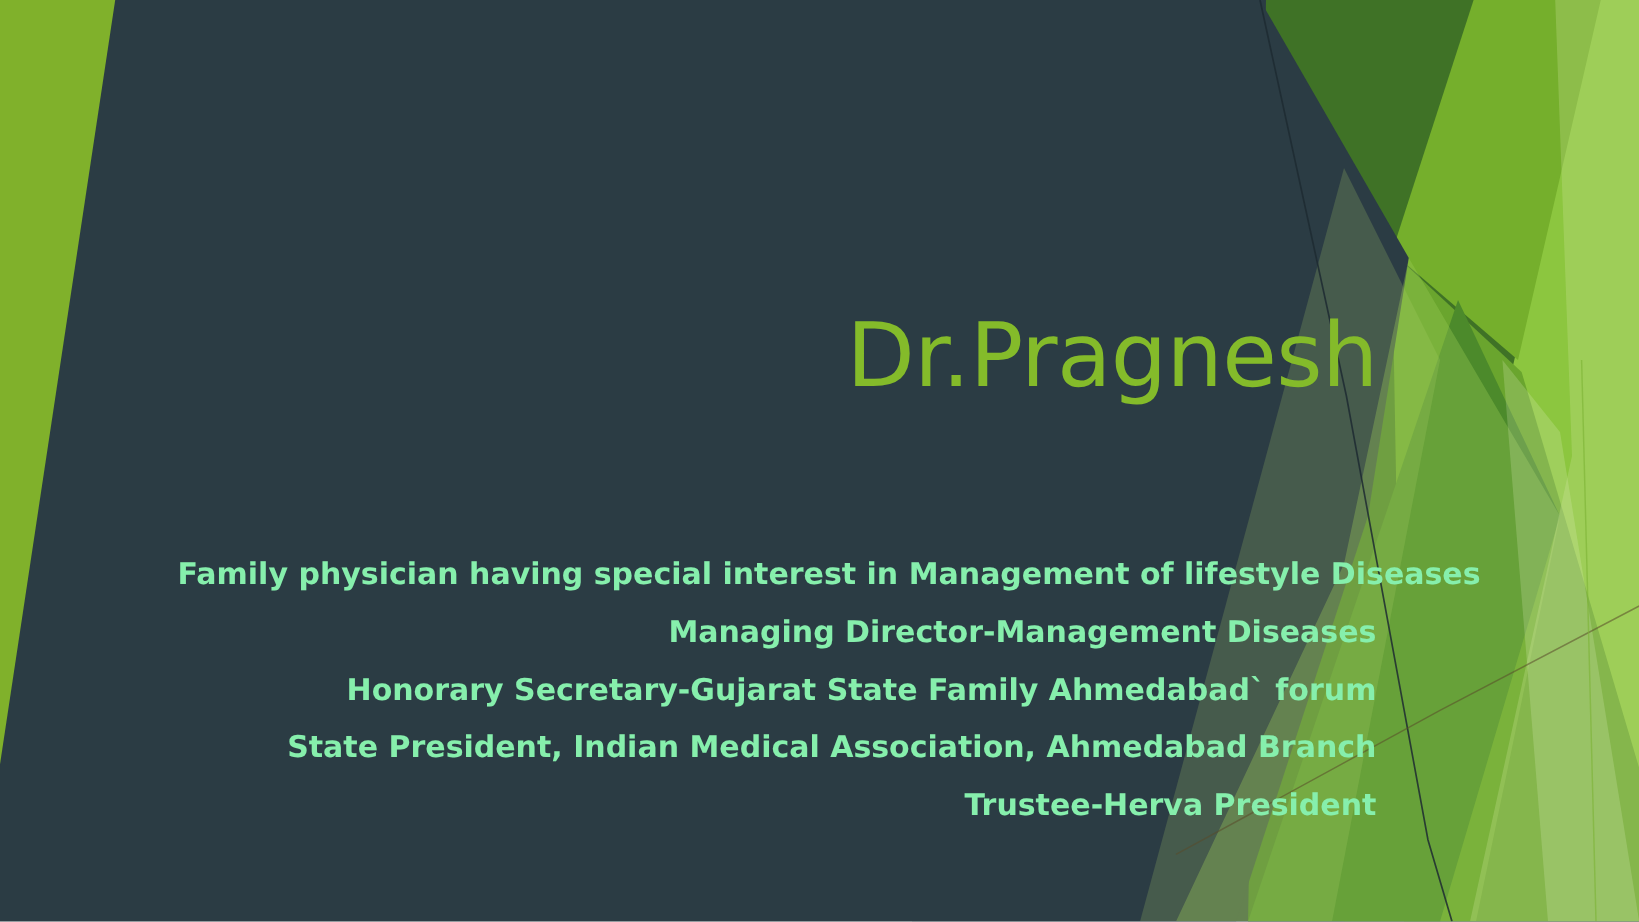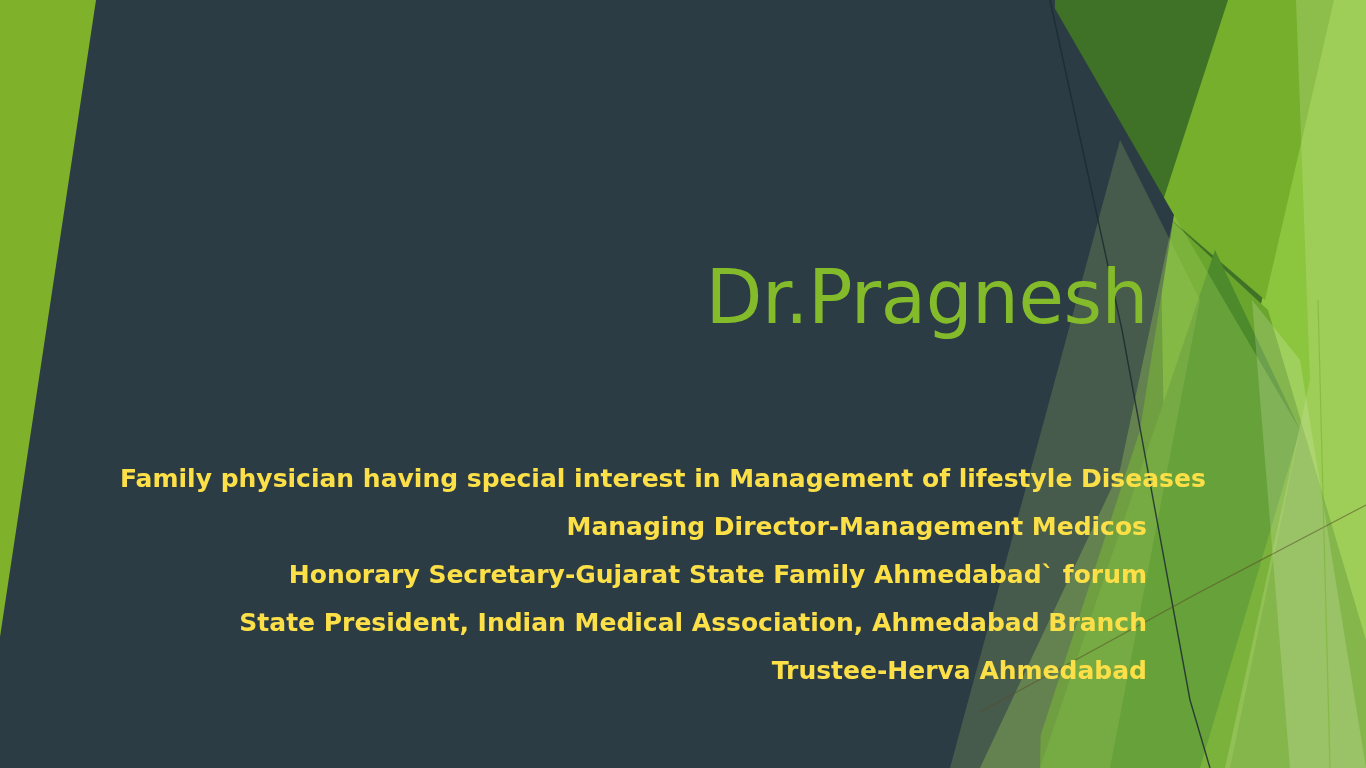--- a/index.html
+++ b/index.html
@@ -55,23 +55,24 @@
     left: 120px;
     top: 455px;
     width: 1027px;
     text-align: right;
   }
   .subtitle-line {
     font-family: "DejaVu Sans", sans-serif;
     font-weight: bold;
     font-size: 25px;
     line-height: 48px;
-    color: #fde047;
+    color: #86efac;
     white-space: nowrap;
     display: block;
+    margin-left: 28px;
   }
 </style>
 </head>
 <body>
 
 <div class="slide">
 
   <svg class="bg-svg" viewBox="0 0 1366 768" preserveAspectRatio="none">
 
     <rect x="0" y="0" width="1366" height="768" fill="#2b3c44"></rect>
@@ -107,20 +108,20 @@
   </svg>
 
   <div class="content">
 
     <div class="title-block">
       <span class="title-line">Dr.Pragnesh</span>
     </div>
 
     <div class="subtitle-block">
       <span class="subtitle-line">Family physician having special interest in Management of lifestyle Diseases</span>
-      <span class="subtitle-line">Managing Director-Management Medicos</span>
+      <span class="subtitle-line">Managing Director-Management Diseases</span>
       <span class="subtitle-line">Honorary Secretary-Gujarat State Family Ahmedabad` forum</span>
       <span class="subtitle-line">State President, Indian Medical Association, Ahmedabad Branch</span>
-      <span class="subtitle-line">Trustee-Herva Ahmedabad</span>
+      <span class="subtitle-line">Trustee-Herva President</span>
     </div>
 
   </div>
 </div>
 
 </body></html>

